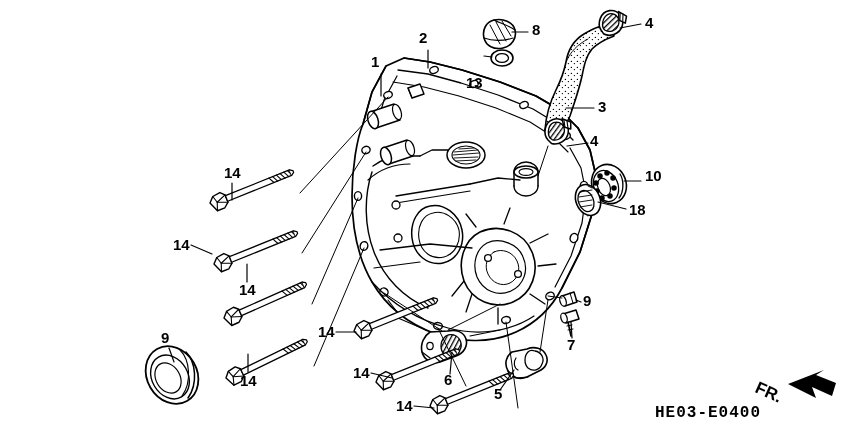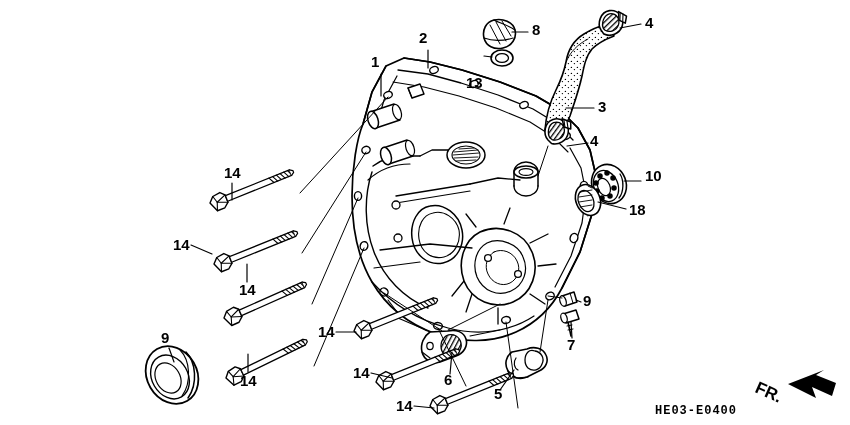--- a/index.html
+++ b/index.html
@@ -20,21 +20,21 @@
     font-size:15px;
     line-height:15px;
     white-space:nowrap;
     letter-spacing:0px;
   }
   #diagcode{
     position:absolute;
     left:655px;top:404px;
     font-family:"Liberation Mono", monospace;
     font-weight:bold;
-    font-size:12px;
+    font-size:16px;
     letter-spacing:1px;
     white-space:nowrap;
   }
   #frlabel{
     position:absolute;
     left:760px;top:378px;
     font-family:"Liberation Sans", sans-serif;
     font-weight:bold;
     font-size:17px;
     transform:rotate(24deg);

